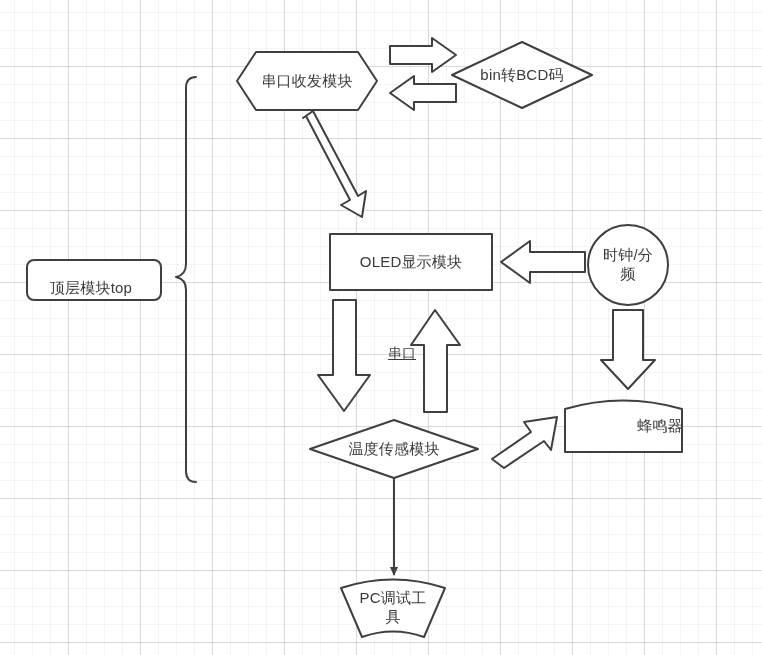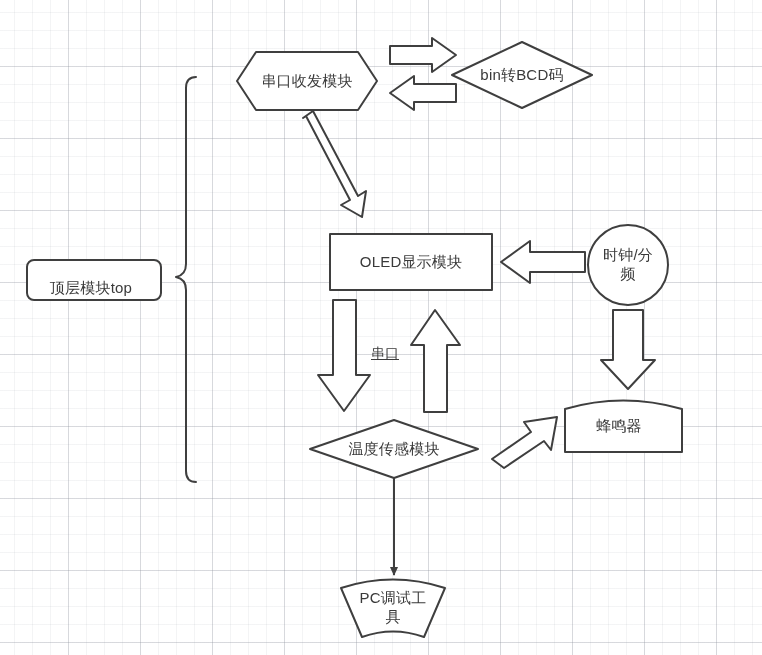--- a/index.html
+++ b/index.html
@@ -110,20 +110,20 @@
 
   <div class="node-label" style="left:330px; top:234px; width:162px; height:56px;">OLED显示模块</div>
 
   <div class="node-label" style="left:452px; top:42px; width:140px; height:66px;">bin转BCD码</div>
 
   <div class="node-label" style="left:592px; top:225px; width:72px; height:80px;">时钟/分
 频</div>
 
   <div class="node-label" style="left:310px; top:420px; width:168px; height:58px;">温度传感模块</div>
 
-  <div class="node-label" style="left:565px; top:400px; width:108px; height:52px;">蜂鸣器</div>
+  <div class="node-label" style="left:565px; top:400px; width:108px; height:52px;padding-left:41px;">蜂鸣器</div>
 
   <div class="node-label" style="left:343px; top:580px; width:100px; height:56px;">PC调试工
 具</div>
 
-  <div class="edge-label" style="left:362px; top:345px; width:46px;text-decoration:underline;">串口</div>
+  <div class="edge-label" style="left:379px; top:345px; width:46px;text-decoration:underline;">串口</div>
 
 </div>
 
 </body></html>

